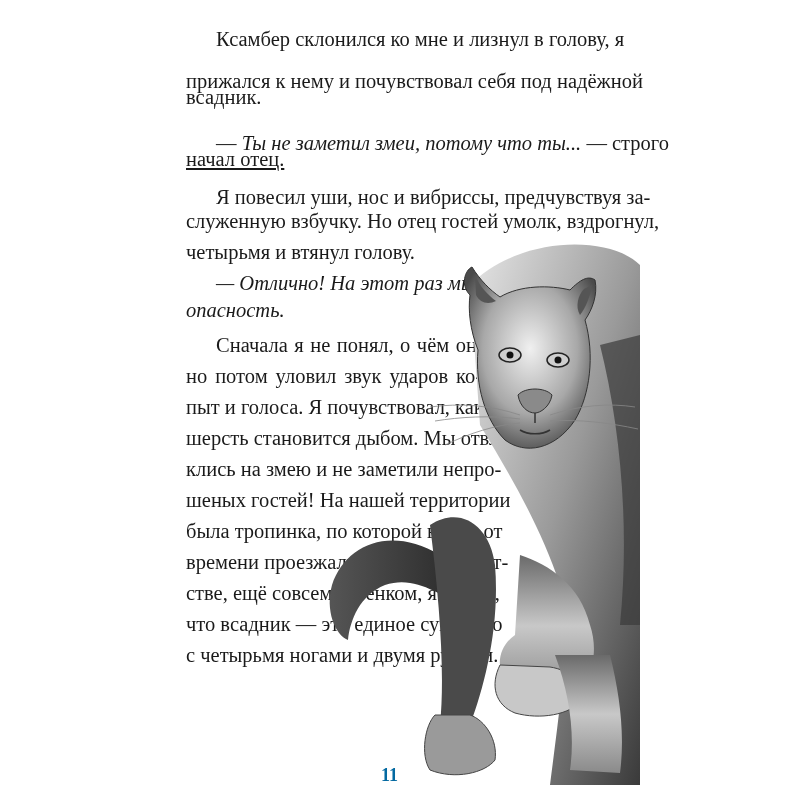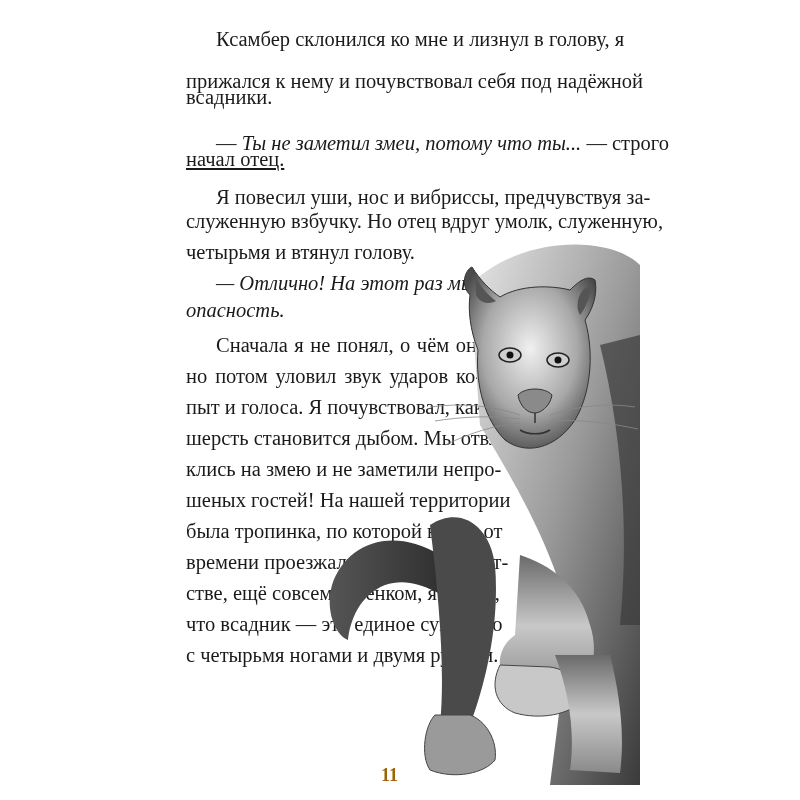--- a/index.html
+++ b/index.html
@@ -11,36 +11,36 @@
       position: absolute; left: 186px; top: 20px;
       font-family: "Liberation Serif", "DejaVu Serif", serif;
       font-size: 20.5px; color: #1a1a1a; line-height: 30px;
     }
     .line { position: absolute; left: 0; white-space: nowrap; }
     .ind { padding-left: 30px; }
     .it { font-style: italic; }
     .just { display: block; text-align: justify; text-align-last: justify; }
     .pagenum {
       position: absolute; left: 381px; top: 765px;
-      font-family: "Liberation Serif", serif; font-weight: bold; font-size: 18px; color: #a16207;
+      font-family: "Liberation Serif", serif; font-weight: bold; font-size: 18px; color: #0369a1;
     }
     .illustration { position: absolute; left: 320px; top: 225px; width: 320px; height: 560px; }
   </style>
 </head>
 <body>
 
 <div class="page">
   <div class="text">
     <div class="line ind just" style="top:4px;width:370px;">Ксамбер склонился ко мне и лизнул в голову, я</div>
     <div class="line just" style="top:46px;width:400px;">прижался к нему и почувствовал себя под надёжной</div>
-    <div class="line" style="top:62px;">всадники.</div>
+    <div class="line" style="top:62px;">всадник.</div>
     <div class="line ind" style="top:93px;margin-top:15px;"><span>— </span><span class="it">Ты не заметил змеи, потому что ты...</span><span> — строго</span></div>
     <div class="line" style="top:124px;text-decoration:underline;">начал отец.</div>
     <div class="line ind just" style="top:155px;width:370px;margin-top:7px;">Я повесил уши, нос и вибриссы, предчувствуя за-</div>
-    <div class="line just" style="top:186px;width:400px;">служенную взбучку. Но отец вдруг умолк, служенную,</div>
+    <div class="line just" style="top:186px;width:400px;">служенную взбучку. Но отец гостей умолк, вздрогнул,</div>
     <div class="line" style="top:217px;">четырьмя и втянул голову.</div>
     <div class="line ind it" style="top:248px;">— Отлично! На этот раз мы оба прозевали</div>
     <div class="line it" style="top:264px;margin-top:11px;">опасность.</div>
     <div class="line ind just" style="top:310px;width:266px;">Сначала я не понял, о чём он,</div>
     <div class="line just" style="top:341px;width:296px;">но потом уловил звук ударов ко-</div>
     <div class="line just" style="top:372px;width:296px;">пыт и голоса. Я почувствовал, как</div>
     <div class="line just" style="top:403px;width:296px;">шерсть становится дыбом. Мы отвле-</div>
     <div class="line just" style="top:434px;width:296px;">клись на змею и не заметили непро-</div>
     <div class="line just" style="top:465px;width:296px;">шеных гостей! На нашей территории</div>
     <div class="line just" style="top:496px;width:296px;">была тропинка, по которой время от</div>

